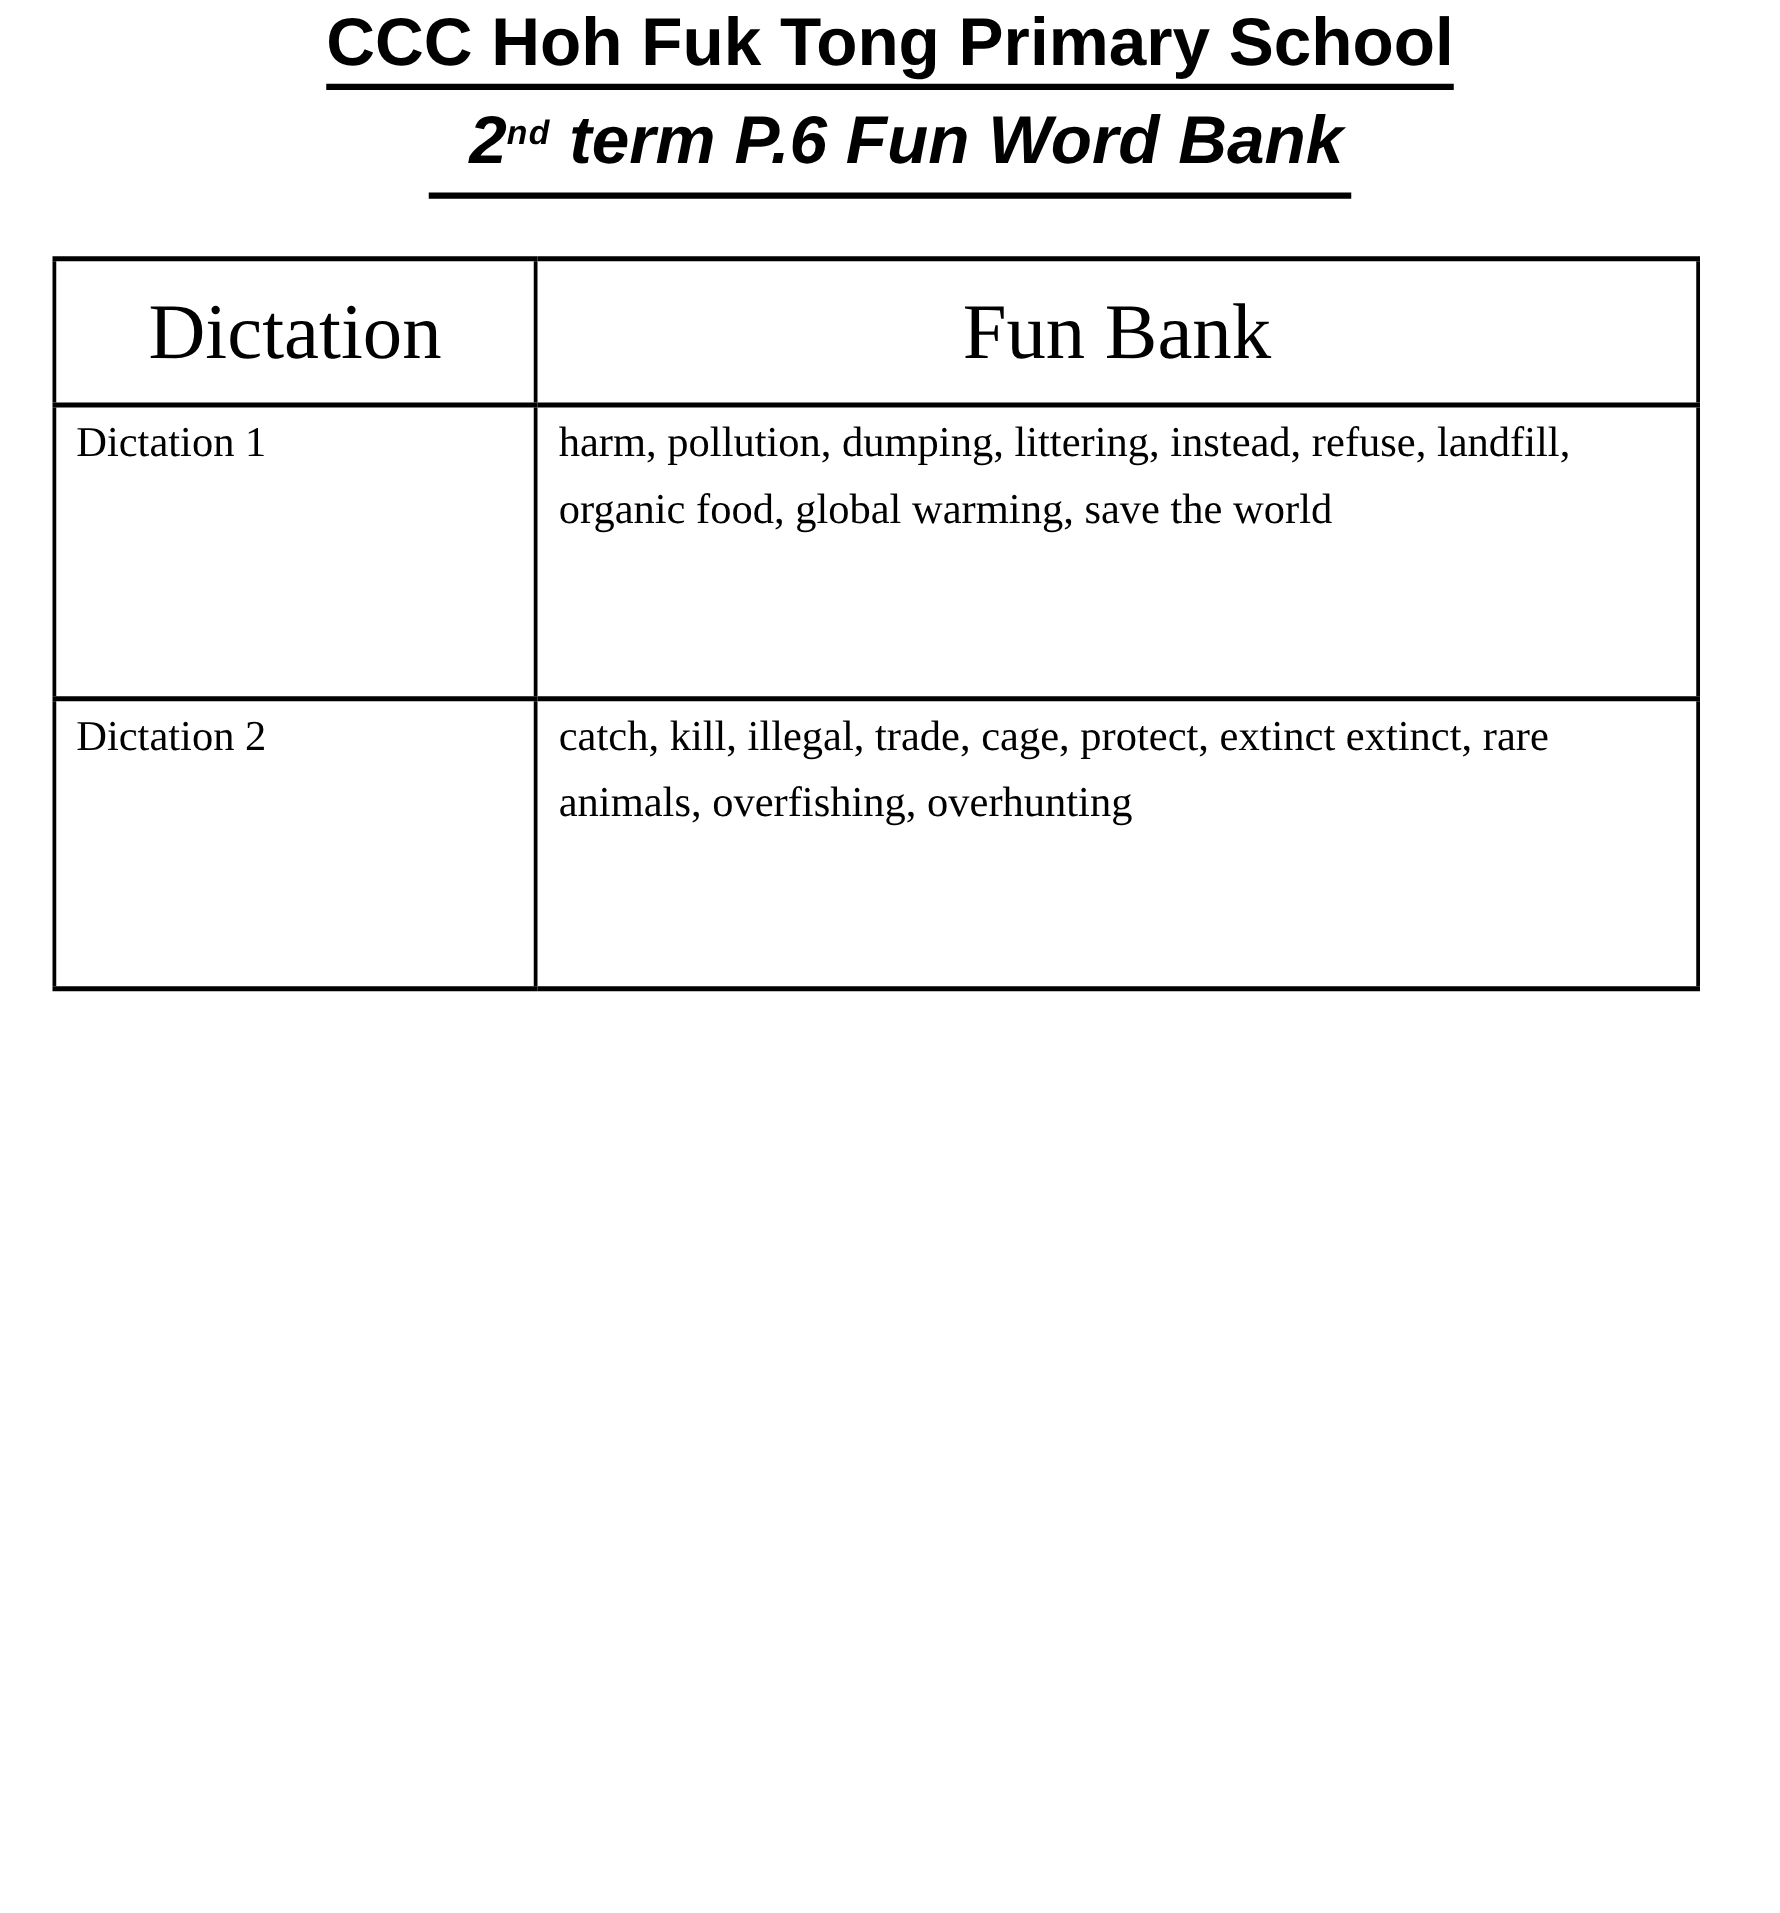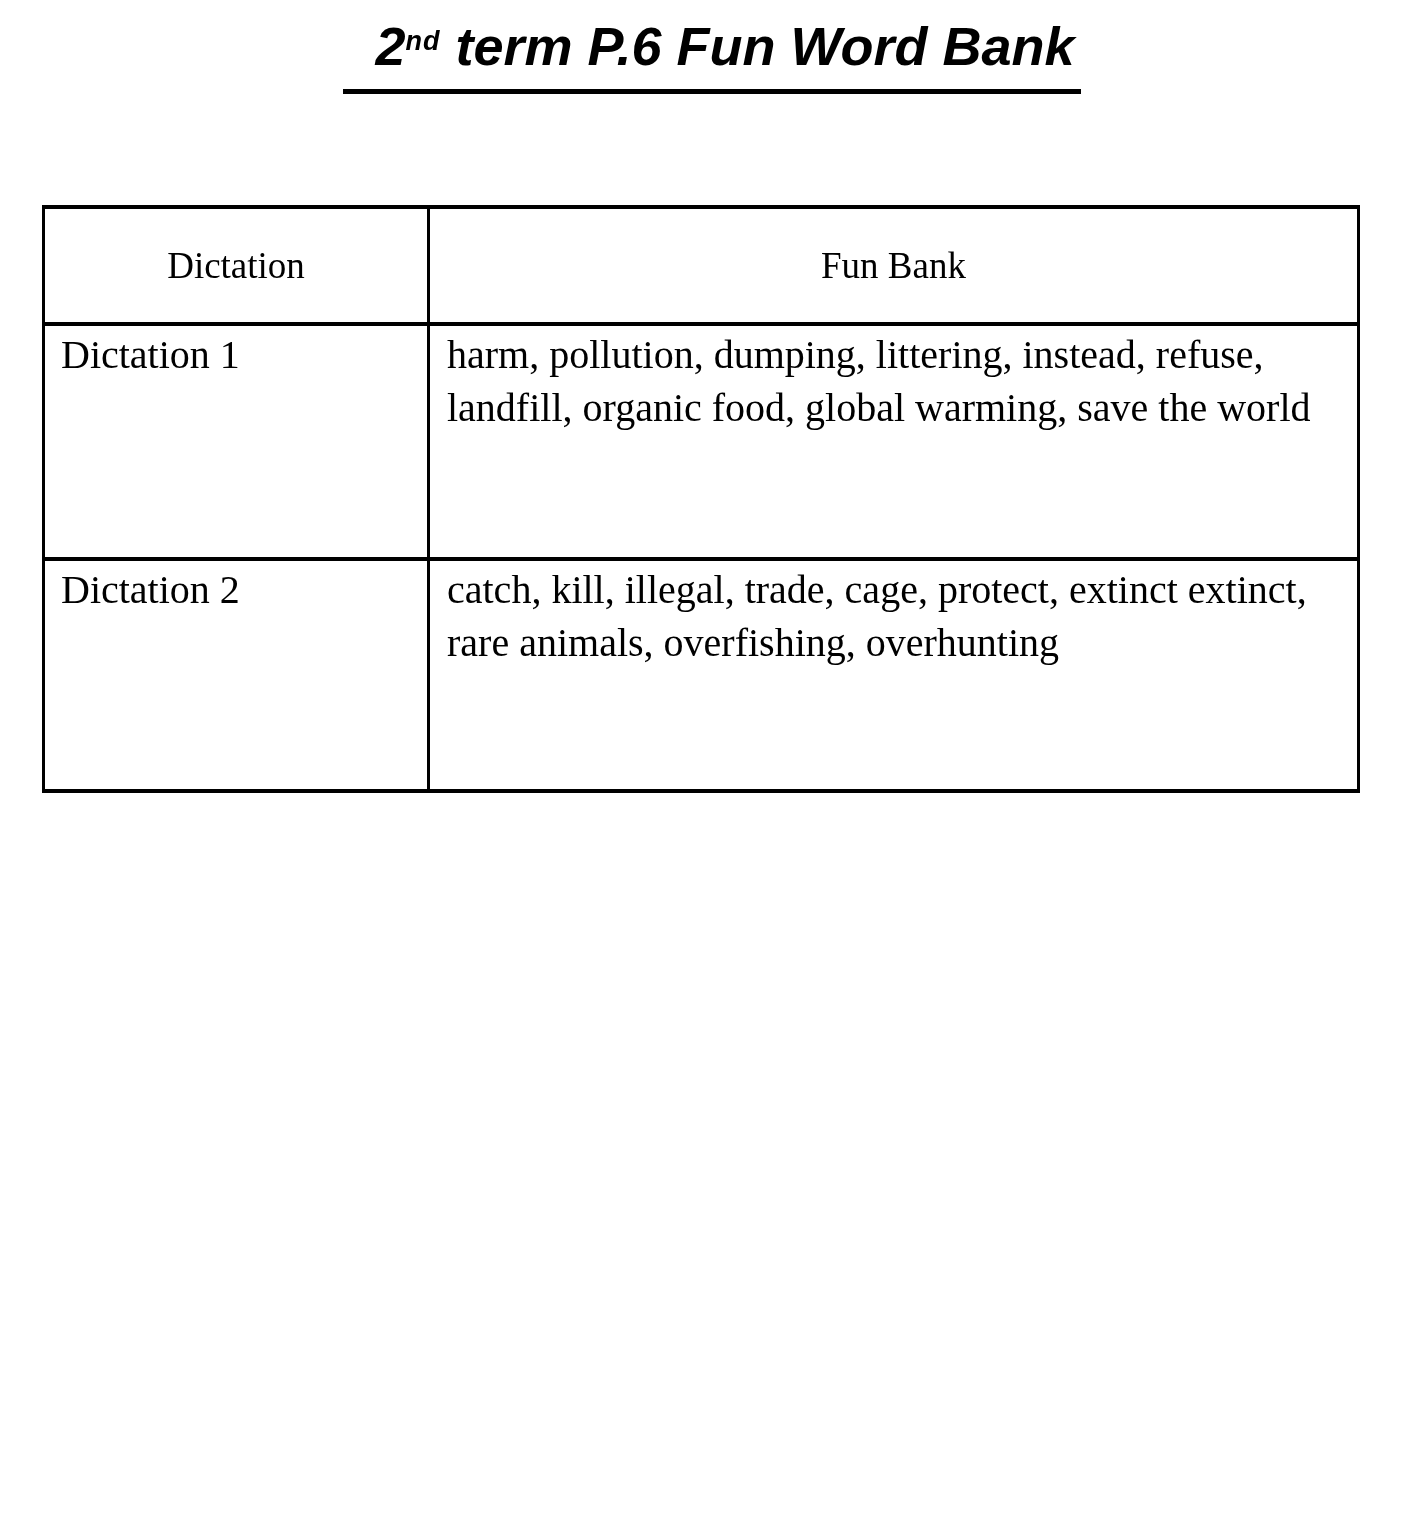--- a/index.html
+++ b/index.html
@@ -71,43 +71,46 @@
     border-bottom-width: 4px;
     background: #ffffff;
   }
   thead tr { height: 117px; }
   tbody tr:nth-child(1) { height: 235px; }
   tbody tr:nth-child(2) { height: 232px; }
   tbody tr:nth-child(3) { height: 223px; }
   tbody tr:nth-child(4) { height: 233px; }
   tbody tr:nth-child(5) { height: 231px; }
   th {
-    font-size: 37px;
+    font-size: 63px;
     font-weight: normal;
     text-align: center;
     vertical-align: middle;
     padding: 0;
   }
   td {
     vertical-align: top;
-    font-size: 40px;
+    font-size: 34px;
     line-height: 53px;
     padding: 2px 6px 0 16px;
   }
   td.words {
     padding-left: 17px;
     padding-right: 6px;
   }
 </style>
 </head>
 <body>
 
 <div class="page">
 
   <div class="title">
+    <div class="t-line t-line1">
+      <span class="underline">CCC Hoh Fuk Tong Primary School</span>
+    </div>
     <div class="t-line t-line2">
       <span class="underline u2"><span>2</span><span class="sup">nd</span><span> term P.6 Fun Word Bank</span></span>
     </div>
   </div>
 
   <table class="wordbank">
     <colgroup>
       <col class="c1">
       <col class="c2">
     </colgroup>

